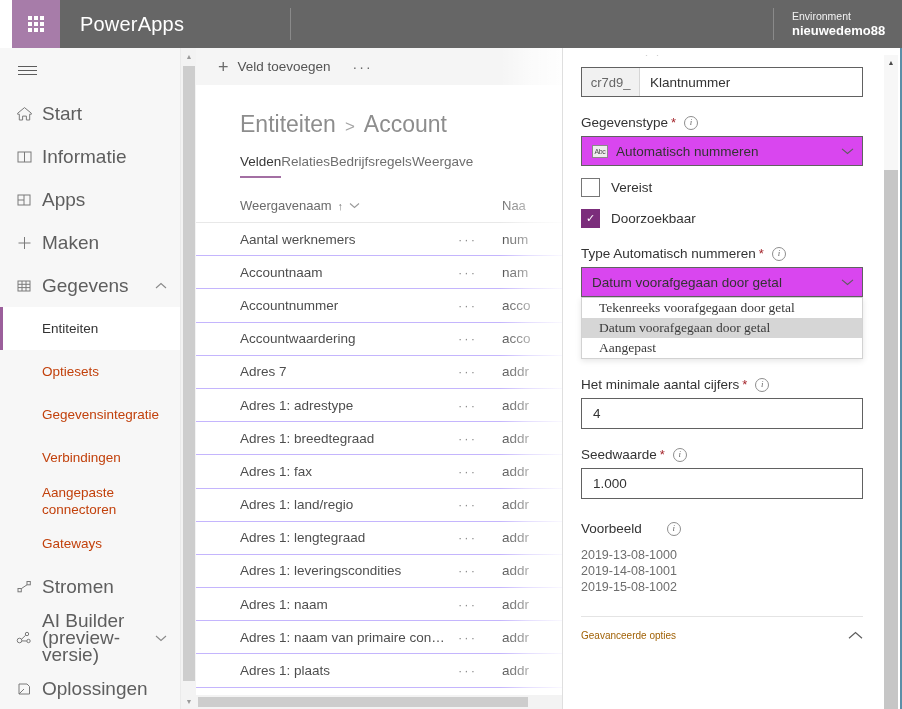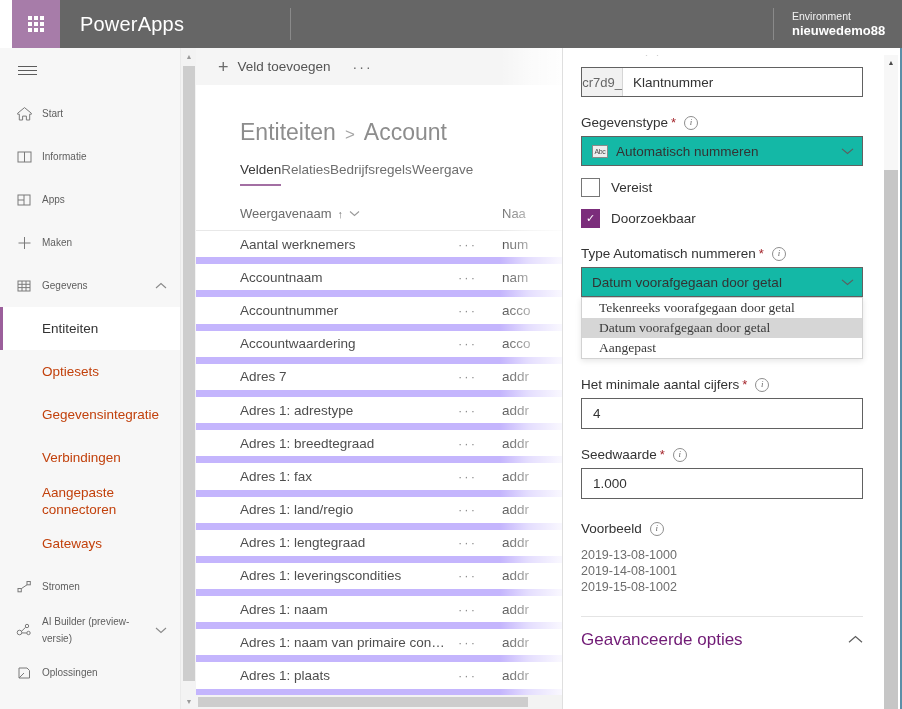--- a/index.html
+++ b/index.html
@@ -45,21 +45,21 @@
     position: absolute; top: 48px; left: 0; width: 180px; height: 661px;
     background: #f7f7f7; overflow: hidden;
   }
   .hamburger {
     height: 44px; display: flex; align-items: center; padding-left: 18px; cursor: pointer;
   }
   .hamburger span { display:block; width: 19px; height: 1px; background: #5c5c5c; margin: 3px 0; }
   .navitem {
     position: relative; display: flex; align-items: center;
     min-height: 43px; padding: 4px 10px 4px 16px; cursor: pointer;
-    color: #595959; font-size: 10px;
+    color: #595959; font-size: 19px;
   }
   .navitem .nico {
     width: 26px; min-width: 26px; display: flex; align-items: center;
     justify-content: flex-start; color: #7a7a7a;
   }
   .navitem .nlabel { flex: 1; line-height: 17px; color: #5e5e5e; }
   .navitem .chev { width: 18px; color: #8a8a8a; display:flex; align-items:center; justify-content:center;}
   .navitem.sub { padding-left: 42px; font-size: 13.5px; }
   .navitem.sub .nlabel { color: #c2410c; }
   .navitem.active {
@@ -103,21 +103,21 @@
     font-size: 13.5px; cursor: pointer; padding: 4px 6px;
   }
   .cmdplus { font-size: 18px; color: #6b6b6b; line-height: 14px; font-weight: 300; }
   .cmdellipsis { color: #6b6b6b; font-size: 14px; letter-spacing: 2px; cursor: pointer; padding: 4px 8px;}
 
   .breadcrumb {
     padding: 26px 0 0 44px; font-size: 23px; color: #8d8d8d; font-weight: 300;
     display: flex; align-items: baseline; gap: 9px; white-space: nowrap;
   }
   .bc-sep { font-size: 17px; color: #a5a5a5; }
-  .bc-cur { color: #8d8d8d; margin-top: 8px; }
+  .bc-cur { color: #8d8d8d; }
 
   .tabs {
     display: flex; padding: 16px 0 0 44px; white-space: nowrap;
   }
   .tab {
     font-size: 13.5px; color: #6e6e6e; padding-bottom: 7px; cursor: pointer;
     border-bottom: 2px solid transparent;
   }
   .tab.active { color: #383838; border-bottom-color: #a36fa3; }
 
@@ -126,21 +126,21 @@
     font-size: 13px; color: #6b6b6b; border-bottom: 1px solid #e8e8e8;
     margin-right: 0;
   }
   .gh-col1 { width: 262px; display: flex; align-items: center; gap: 6px; }
   .gh-sortarrow { font-size: 11px; color: #7b7b7b; }
   .gh-chev { font-size: 9px; color: #9a9a9a; }
   .gh-col2 { color: #6b6b6b; }
 
   .row {
     display: flex; align-items: center; height: 33.2px;
-    border-bottom: 7px solid #c4b5fd; padding-left: 44px; cursor: pointer;
+    border-bottom: 1px solid #c4b5fd; padding-left: 44px; cursor: pointer;
     font-size: 13.5px; color: #4e4e4e;
   }
   .r-name { width: 218px; white-space: nowrap; overflow: hidden; }
   .r-dots { width: 44px; color: #8f8f8f; letter-spacing: 2px; font-size: 13px; }
   .r-logical { color: #4e4e4e; white-space: nowrap; }
 
   .mainfade {
     position: absolute; top: 48px; left: 500px; width: 63px; height: 661px;
     background: linear-gradient(to right, rgba(255,255,255,0) 0%, rgba(255,255,255,.55) 45%, rgba(255,255,255,.92) 100%);
     pointer-events: none; z-index: 5;
@@ -175,21 +175,21 @@
   .cutchev {
     height: 8px; display: flex; align-items: flex-start; justify-content: flex-start;
     padding-left: 64px; overflow: hidden; color: #b8b8b8;
   }
   .cutchev svg { margin-top: -7px; }
 
   .namefield {
     display: flex; height: 30px; border: 1px solid #616161; margin-top: 4px;
   }
   .prefix {
-    width: 41px; background: #f1f1f1; display: flex; align-items: center;
+    width: 58px; background: #f1f1f1; display: flex; align-items: center;
     justify-content: center; color: #666666; font-size: 13px;
     border-right: 1px solid #d6d6d6;
   }
   .nameval {
     flex: 1; display: flex; align-items: center; padding-left: 10px;
     color: #333333; font-size: 13.5px;
   }
 
   .flabel {
     display: flex; align-items: center; gap: 8px;
@@ -198,21 +198,21 @@
   .req { color: #a4262c; font-size: 13px; margin-left: -5px; }
   .iinfo {
     width: 14px; height: 14px; border: 1px solid #8e8e8e; border-radius: 50%;
     display: inline-flex; align-items: center; justify-content: center;
     font-size: 9px; color: #6a6a6a; font-family: "Liberation Serif", serif;
     font-style: italic; line-height: 1; cursor: pointer;
   }
 
   .selectbox {
     height: 30px; border: 1px solid #616161; display: flex; align-items: center;
-    padding: 0 8px 0 10px; cursor: pointer; background: #14b8a6;
+    padding: 0 8px 0 10px; cursor: pointer; background: #d946ef;
   }
   .selectbox .sv { flex: 1; font-size: 13.5px; color: #333333; display:flex; align-items:center; gap:8px;}
   .abcicon {
     width: 16px; height: 13px; border: 1px solid #8a8a8a; background: #eeeeee;
     font-size: 7px; color: #4a4a4a; display: inline-flex; align-items: center;
     justify-content: center; letter-spacing: -.3px;
   }
   .sel-chev { color: #5d5d5d; font-size: 10px; }
 
   .cbrow {
@@ -236,31 +236,31 @@
     font-size: 13.5px; color: #3a3a3a; cursor: pointer; font-family: Liberation Serif, serif;
   }
   .dopt.sel { background: #d6d6d6; }
 
   .textinput {
     height: 31px; border: 1px solid #616161; display: flex; align-items: center;
     padding-left: 11px; font-size: 13.5px; color: #333333; background: #ffffff;
   }
 
   .previewlabel {
-    display: flex; align-items: center; gap: 8px; margin-top: 22px;
+    display: flex; align-items: center; gap: 25px; margin-top: 22px;
     font-size: 13.5px; color: #333333;
   }
   .previewlist { margin-top: 11px; }
   .previewlist div { font-size: 12.5px; color: #6d6d6d; line-height: 16.2px; }
 
   .hr { height: 1px; background: #e4e4e4; margin-top: 20px; }
   .advrow {
     display: flex; align-items: center; margin-top: 13px; cursor: pointer;
   }
-  .advrow .alabel { flex: 1; font-size: 17px; color: #701a75; }
+  .advrow .alabel { flex: 1; font-size: 10px; color: #a16207; }
   .advrow .achev { color: #5d5d5d; font-size: 11px; }
 
   
   .pscroll {
     position: absolute; top: 55px; right: 2px; width: 14px; height: 654px;
     background: #f7f7f7; z-index: 25;
   }
   .pscroll .parrow {
     position: absolute; left: 0; width: 14px; height: 14px; top: 0;
     display: flex; align-items: center; justify-content: center;

